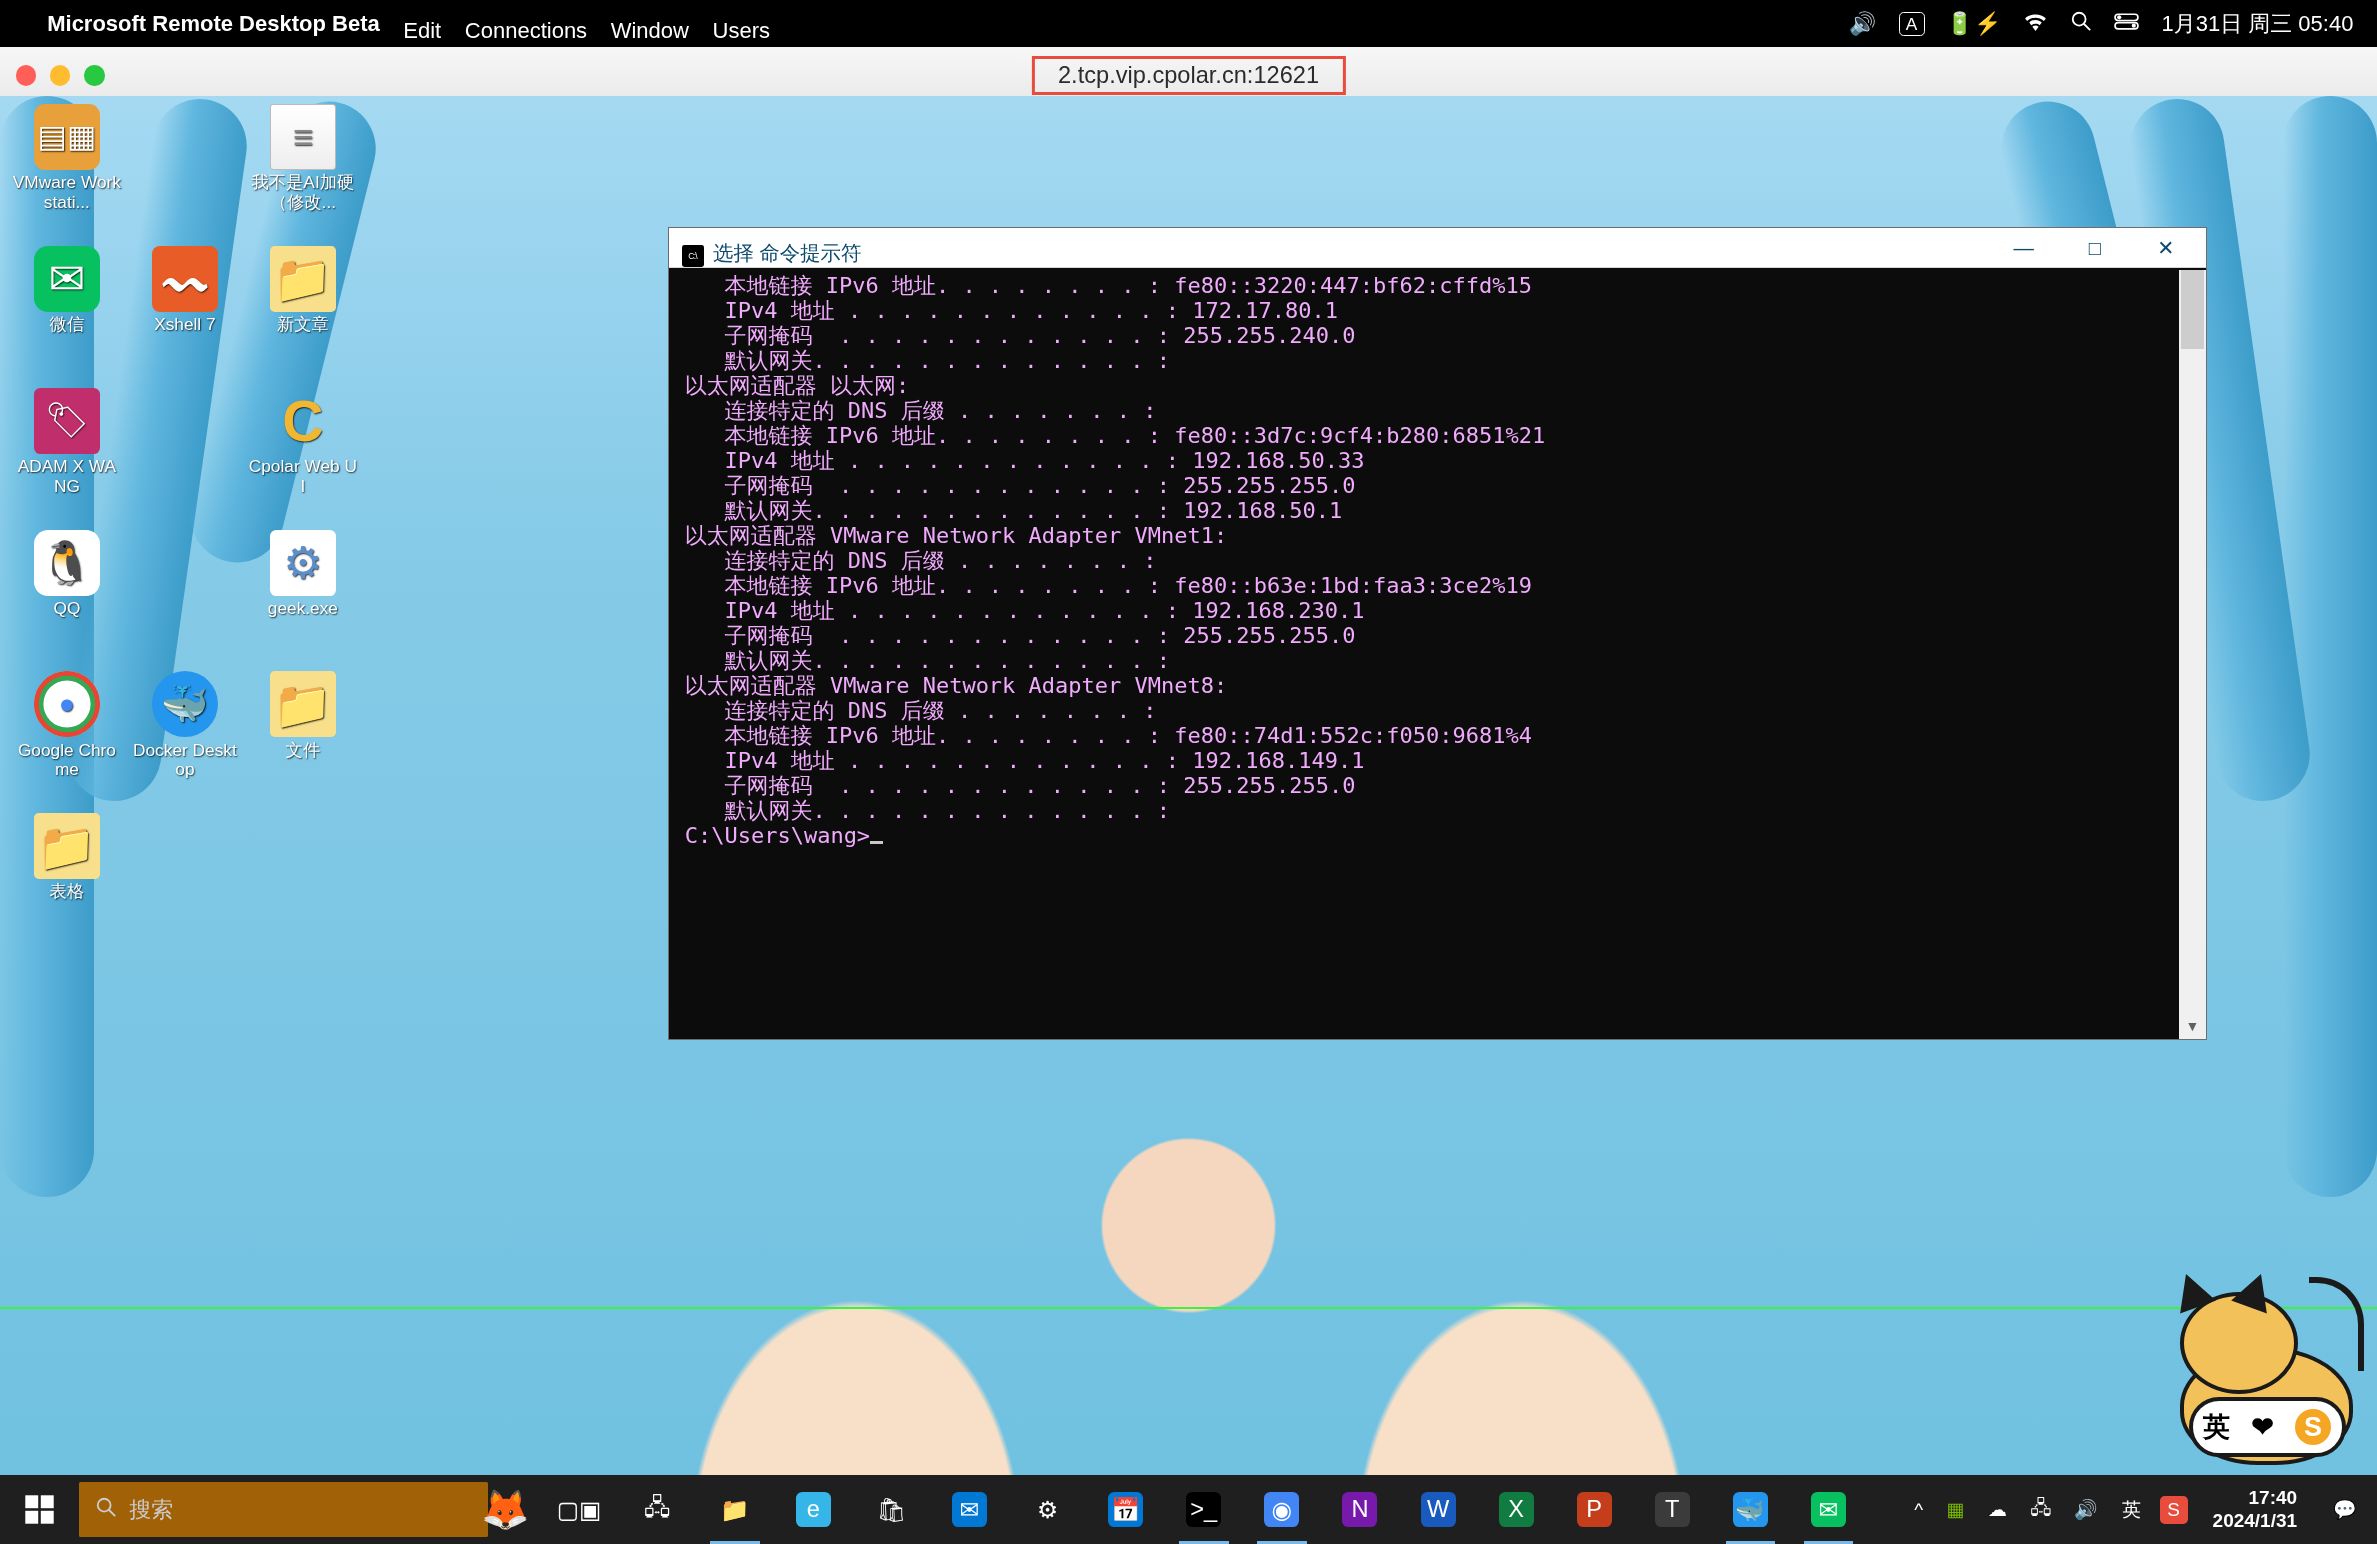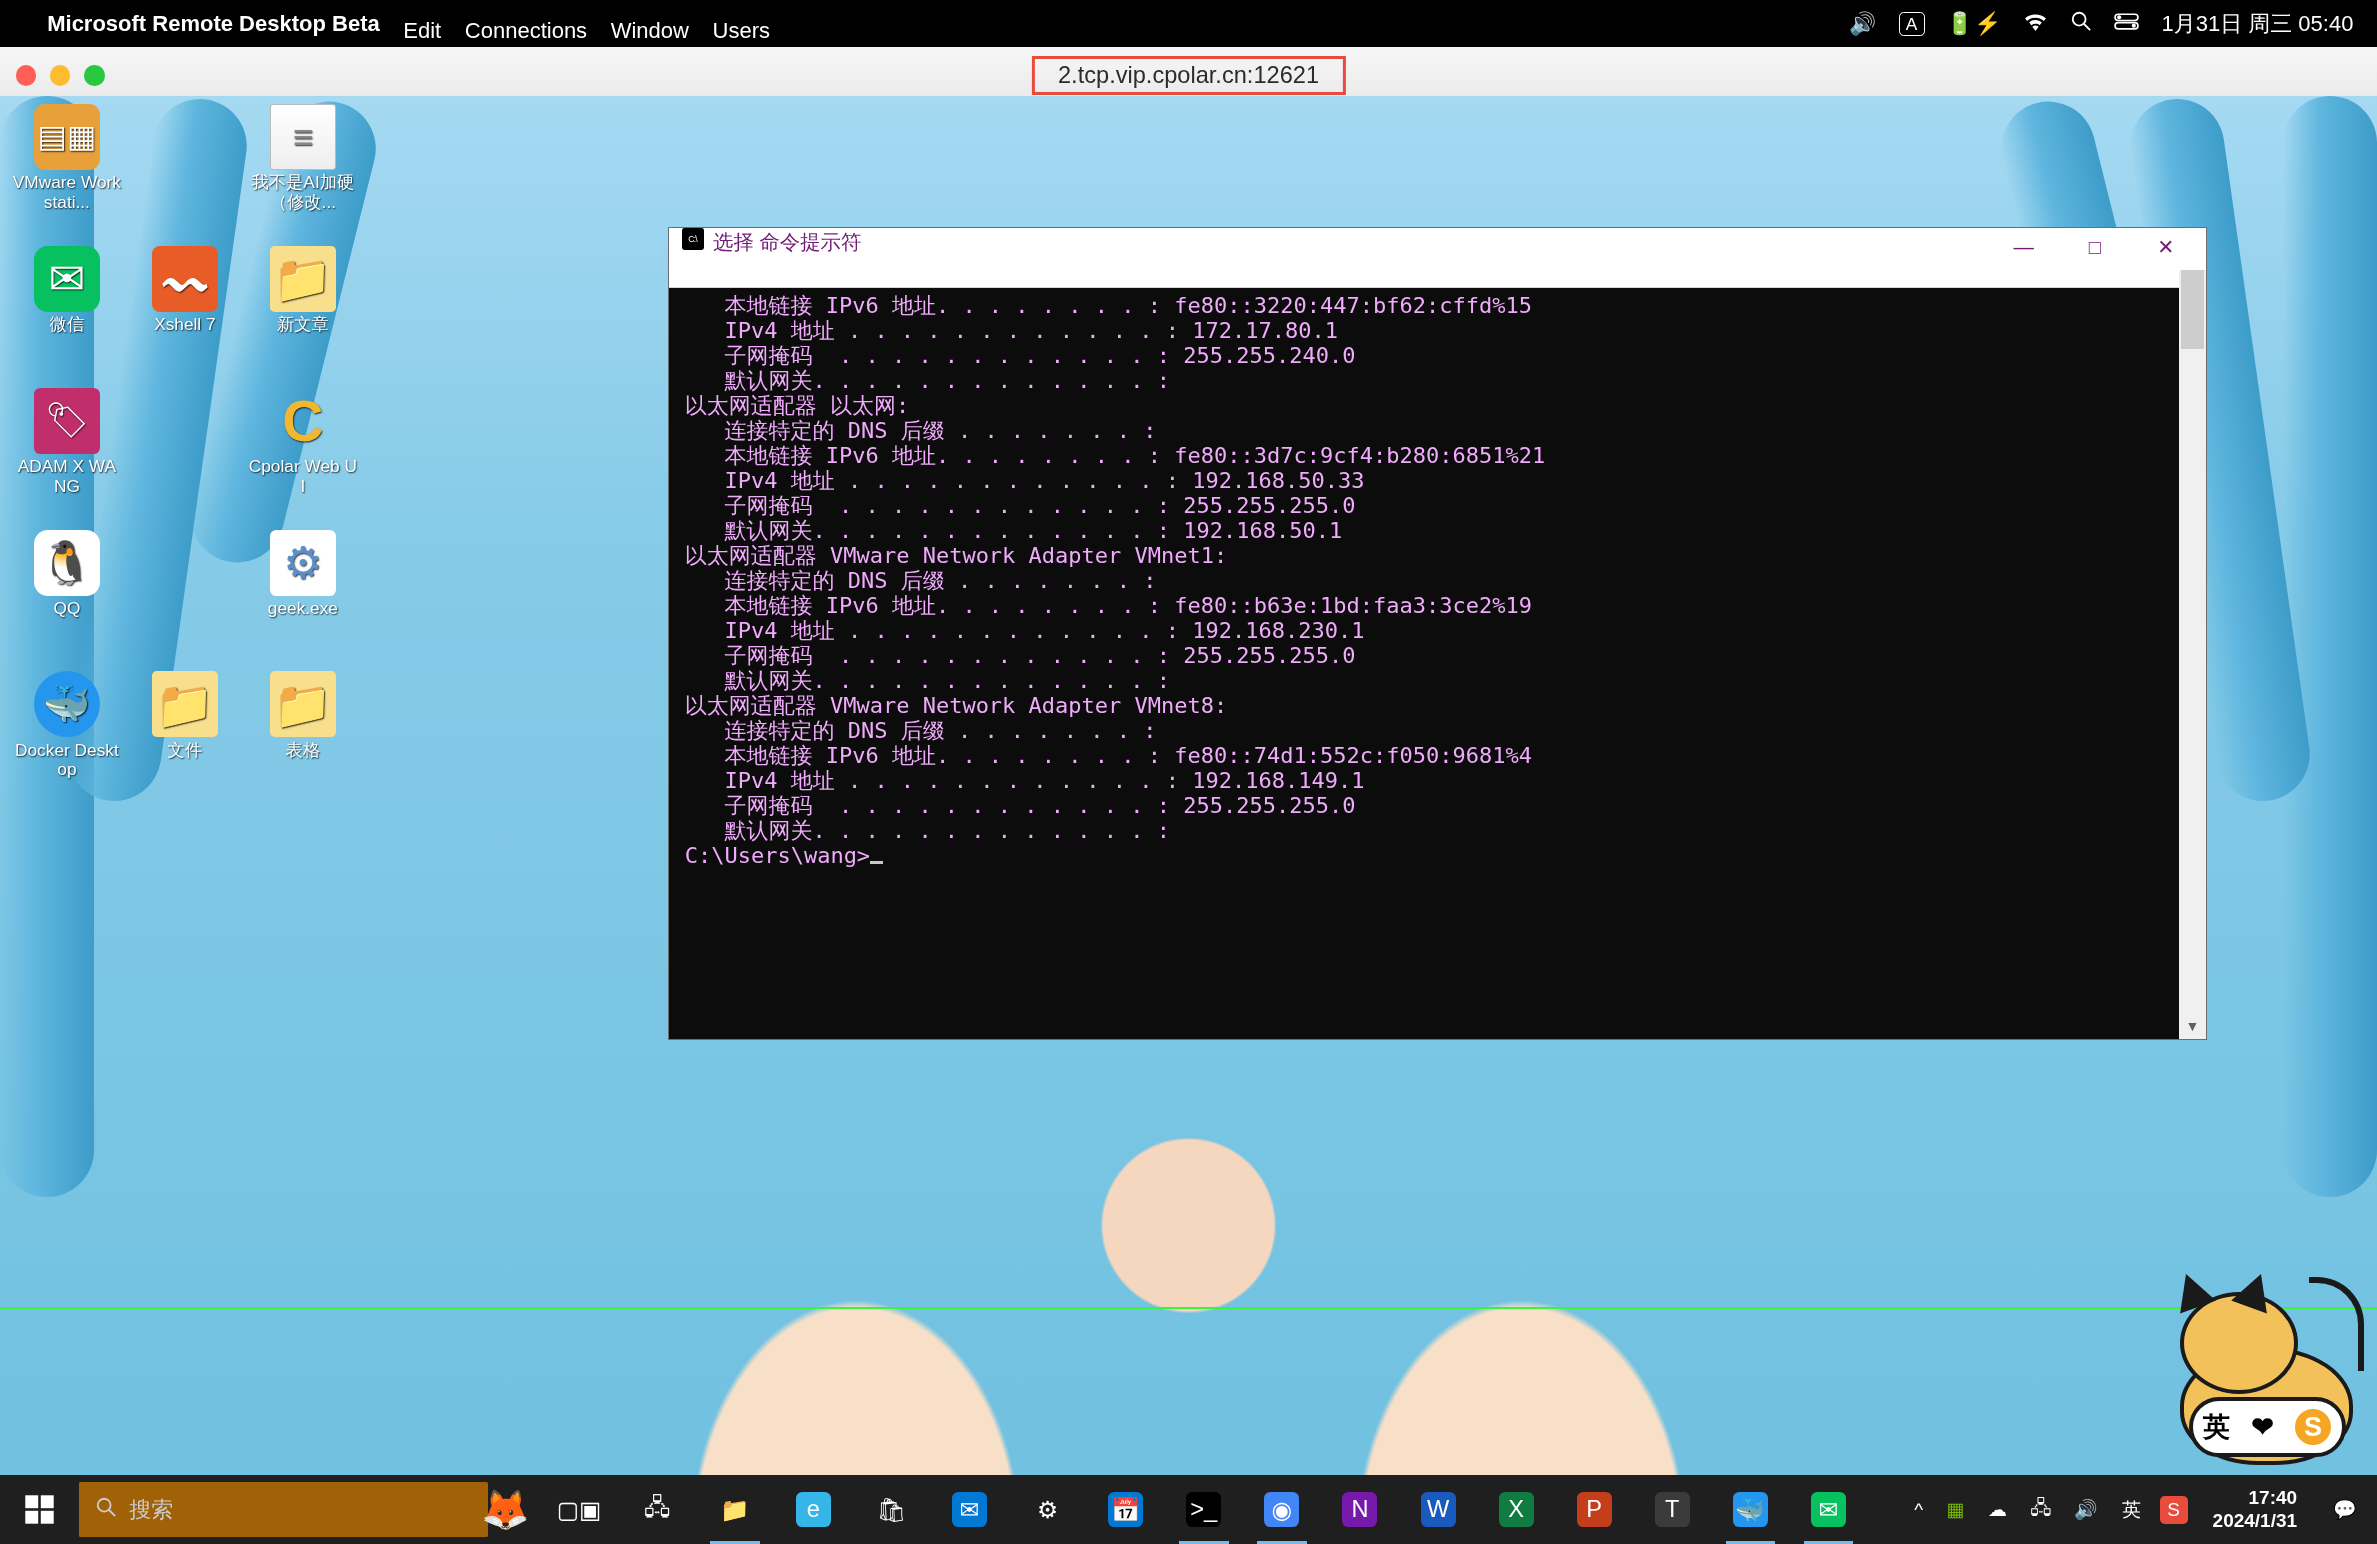--- a/index.html
+++ b/index.html
@@ -149,25 +149,25 @@
 .cmd-window {
   position: absolute;
   top: 131px; left: 668px;
   width: 1539px; height: 813px;
   background: #0c0c0c;
   border: 1.6px solid #6d6d6d;
   display: flex;
   flex-direction: column;
 }
 .cmd-titlebar {
-  height: 60px;
+  height: 40px;
   background: #fff;
-  color: #701a75;
+  color: #0c4a6e;
   display: flex;
-  align-items: flex-start;
+  align-items: flex-end;
   padding: 0 4.7px 0 12.6px;
   font-size: 20.4px;
   border-bottom: 0.8px solid #d6d6d6;
 }
 .cmd-titlebar .cmd-icon {
   width: 22px; height: 22px; margin-right: 9.4px;
   background: #000; border-radius: 2.4px;
   display: inline-flex; align-items: center; justify-content: center;
   color:#fff; font-size: 12.6px;
 }
@@ -381,20 +381,24 @@
       <div class="desktop-icon">
         <div class="glyph qq"></div>
         <div class="lbl">QQ</div>
       </div>
       <div style="visibility: hidden;"></div>
       <div class="desktop-icon">
         <div class="glyph geek"></div>
         <div class="lbl">geek.exe</div>
       </div>
       <div class="desktop-icon">
+        <div class="glyph chrome"></div>
+        <div class="lbl">Google Chrome</div>
+      </div>
+      <div class="desktop-icon">
         <div class="glyph docker"></div>
         <div class="lbl">Docker Desktop</div>
       </div>
       <div class="desktop-icon">
         <div class="glyph folder"></div>
         <div class="lbl">文件</div>
       </div>
       <div class="desktop-icon">
         <div class="glyph folder"></div>
         <div class="lbl">表格</div>

